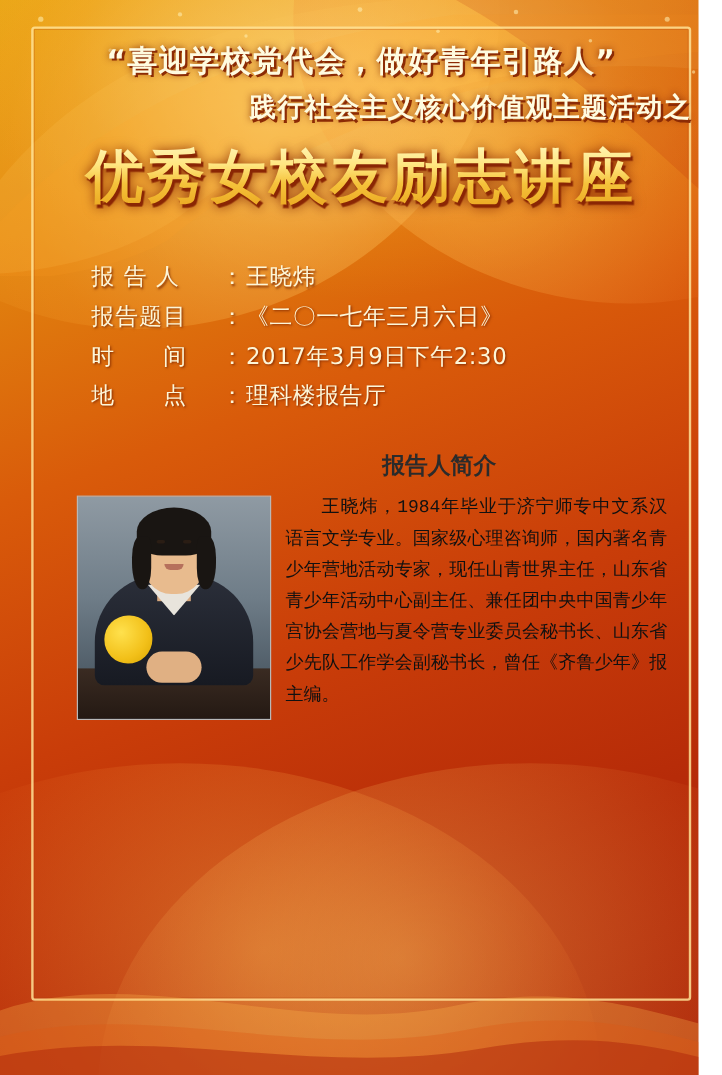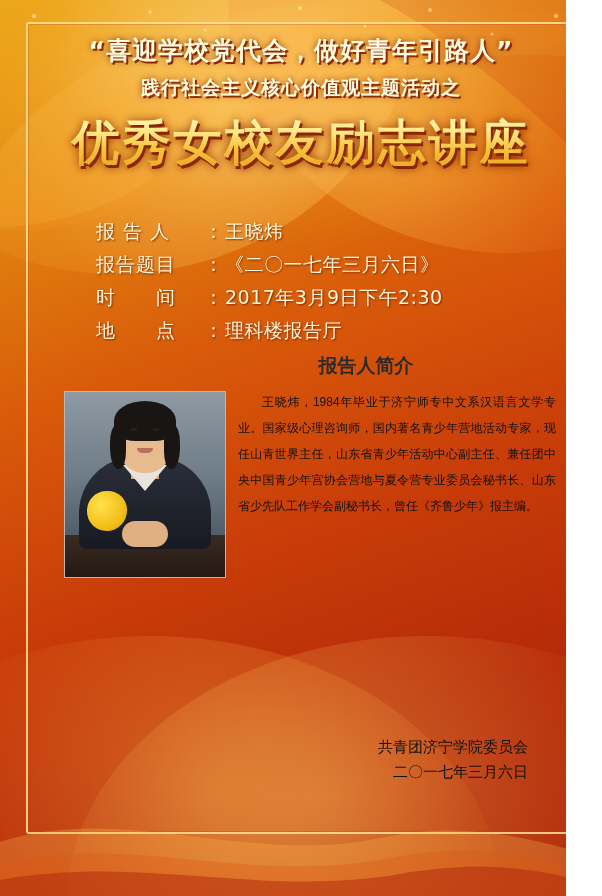--- a/index.html
+++ b/index.html
@@ -8,27 +8,26 @@
   }
   body {
     width: 602px;
     height: 896px;
     font-family: "Liberation Sans", sans-serif;
     overflow: hidden;
   }
 
   .poster {
     position: relative;
-    width: 522px;
+    width: 582px;
     height: 896px;
     background:
       radial-gradient(ellipse 420px 260px at 50% 6%, rgba(255,230,150,0.55) 0%, rgba(255,170,40,0.12) 55%, rgba(255,140,20,0) 75%),
       linear-gradient(160deg, #e8a513 0%, #e2870f 18%, #d95b0a 38%, #c93d09 58%, #b52a08 78%, #a81f06 100%);
     overflow: hidden;
-    padding-left: 44px;
   }
 
   
   .ribbon {
     position: absolute;
     border-radius: 50%;
     pointer-events: none;
   }
   .r1 {
     left: -140px; top: -210px;
@@ -94,44 +93,45 @@
     font-weight: bold;
     font-size: 25px;
     letter-spacing: 1px;
     color: #fffbe0;
     text-shadow: 2px 2px 0 #8c2b05, 0 0 6px rgba(120,30,0,0.8);
     margin-bottom: 8px;
   }
   .headline-2 {
     font-family: "DejaVu Sans", sans-serif;
     font-weight: bold;
-    font-size: 19px;
+    font-size: 22px;
     letter-spacing: 1px;
     color: #fffbe0;
     text-shadow: 2px 2px 0 #8c2b05, 0 0 6px rgba(120,30,0,0.8);
     margin-bottom: 10px;
+    text-align: right;
   }
   .headline-main {
     font-family: Liberation Sans, sans-serif;
     font-weight: bold;
     font-size: 48px;
     letter-spacing: 3px;
     background: linear-gradient(180deg, #fff9c4 0%, #ffe680 35%, #f5c23a 60%, #e8a11a 100%);
     -webkit-background-clip: text;
     background-clip: text;
     color: #ffe27a;
     -webkit-text-fill-color: transparent;
     text-shadow: none;
     filter: drop-shadow(2px 3px 0 #8a2604) drop-shadow(0 0 5px rgba(130,35,0,0.75));
   }
 
   
   .info {
     position: absolute;
-    left: 96px;
+    left: 76px;
     top: 215px;
     width: 470px;
     color: #fdf6d8;
     font-family: "DejaVu Sans", sans-serif;
     font-size: 19px;
     line-height: 33px;
     text-shadow: 1px 1px 2px rgba(120,35,0,0.9);
   }
   .info-row {
     display: flex;
@@ -143,39 +143,39 @@
     display: inline-block;
     letter-spacing: 1px;
   }
   .info-sep { padding-right: 2px; }
   .info-value { letter-spacing: 0.5px; }
 
   
   .card {
     position: absolute;
     left: 46px;
-    top: 353px;
+    top: 375px;
     width: 510px;
     height: 440px;
     background: rgba(255,253,242,0.0);
   }
   .bio-title {
     text-align: center;
     font-family: "DejaVu Sans", sans-serif;
     font-weight: bold;
     font-size: 19px;
     color: #2b2b2b;
     margin: 0 0 10px 0;
     padding-left: 130px;
   }
   .bio-wrap {
     position: relative;
     color: #111;
-    font-family: Liberation Sans, sans-serif;
-    font-size: 12px;
+    font-family: Liberation Mono, monospace;
+    font-size: 15px;
     line-height: 26px;
     text-align: justify;
   }
   .portrait {
     float: left;
     width: 160px;
     height: 185px;
     margin: 2px 12px 6px 18px;
     border: 1px solid #b8b8b8;
     background:
@@ -365,24 +365,20 @@
         <div class="p-hair-l"></div>
         <div class="p-hair-r"></div>
         <div class="p-eye-l"></div>
         <div class="p-eye-r"></div>
         <div class="p-mouth"></div>
         <div class="p-hands"></div>
         <div class="p-yellow"></div>
       </div>
       <p class="bio-p">王晓炜，1984年毕业于济宁师专中文系汉语言文学专业。国家级心理咨询师，国内著名青少年营地活动专家，现任山青世界主任，山东省青少年活动中心副主任、兼任团中央中国青少年宫协会营地与夏令营专业委员会秘书长、山东省少先队工作学会副秘书长，曾任《齐鲁少年》报主编。</p>
     </div>
-    <div class="signoff">
-      <div>共青团济宁学院委员会</div>
-      <div>二〇一七年三月六日</div>
-    </div>
   </div>
 
   <svg class="bottom-waves" viewBox="0 0 602 150" preserveAspectRatio="none">
     <path d="M0,96 C120,56 250,120 380,92 C470,72 540,96 602,112 L602,150 L0,150 Z" fill="rgba(255,190,80,0.28)"></path>
     <path d="M0,118 C130,86 250,140 390,112 C480,94 545,112 602,128 L602,150 L0,150 Z" fill="rgba(220,90,20,0.35)"></path>
     <path d="M0,134 C140,108 260,152 400,128 C490,112 550,126 602,140 L602,150 L0,150 Z" fill="rgba(170,30,8,0.45)"></path>
   </svg>
 
 </div>
 

